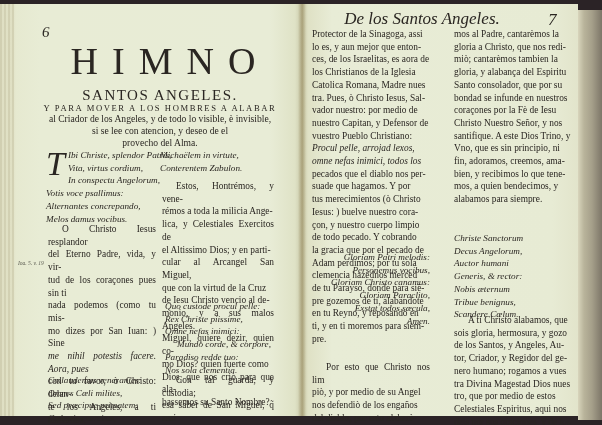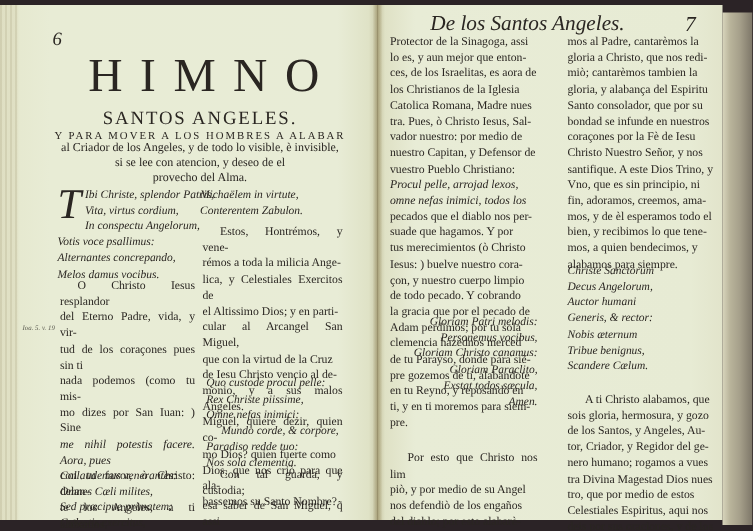--- a/index.html
+++ b/index.html
@@ -198,27 +198,26 @@
       <div>gloria a Christo, que nos redi-</div>
       <div>miò; cantarèmos tambien la</div>
       <div>gloria, y alabança del Espiritu</div>
       <div>Santo consolador, que por su</div>
       <div>bondad se infunde en nuestros</div>
       <div>coraçones por la Fè de Iesu</div>
       <div>Christo Nuestro Señor, y nos</div>
       <div>santifique. A este Dios Trino, y</div>
       <div>Vno, que es sin principio, ni</div>
       <div>fin, adoramos, creemos, ama-</div>
-      <div>mos, y de èl esperamos todo el</div>
       <div>bien, y recibimos lo que tene-</div>
       <div>mos, a quien bendecimos, y</div>
       <div>alabamos para siempre.</div>
     </div>
 
-    <div class="abs lat" style="left:152px;top:206px;width:118px;">
+    <div class="abs lat" style="left:152px;top:228px;width:118px;">
       <div>Christe Sanctorum</div>
       <div>Decus Angelorum,</div>
       <div>Auctor humani</div>
       <div>Generis, &amp; rector:</div>
       <div>Nobis æternum</div>
       <div>Tribue benignus,</div>
       <div>Scandere Cælum.</div>
     </div>
 
     <div class="abs col" style="left:152px;top:310px;width:118px;">

